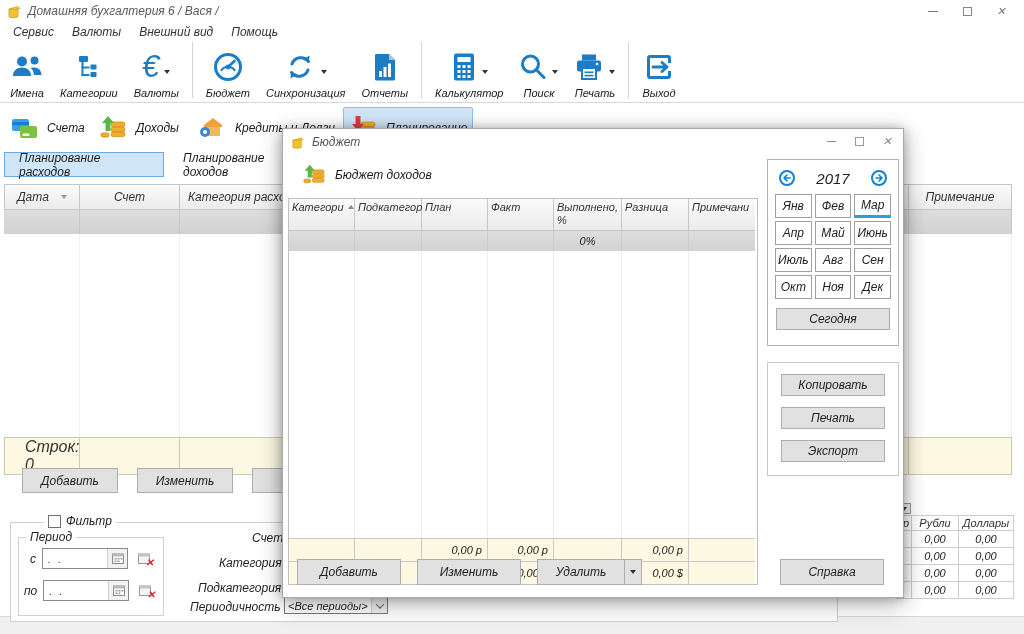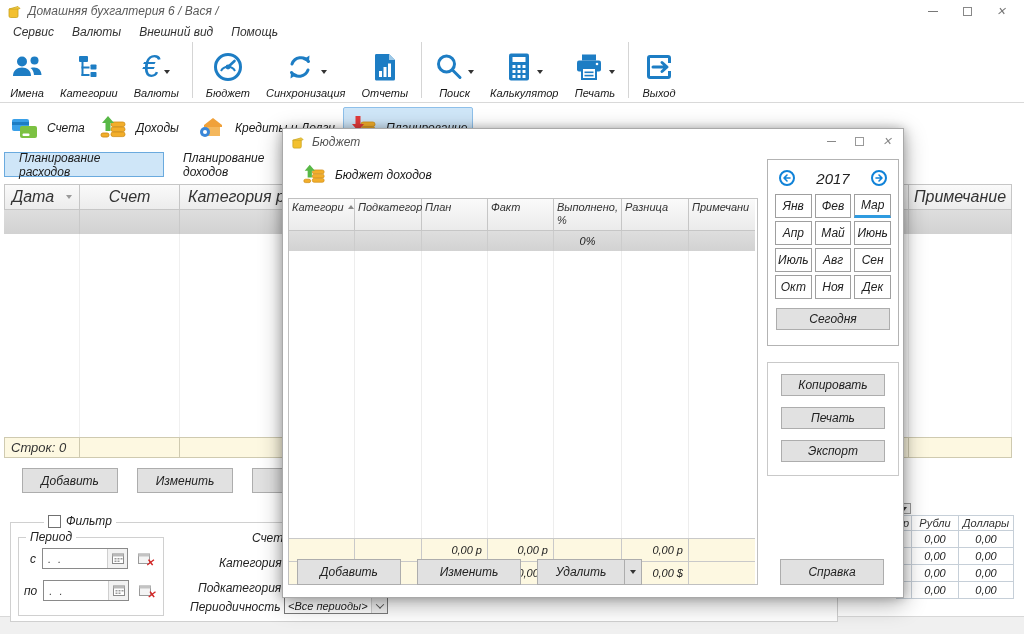--- a/index.html
+++ b/index.html
@@ -39,31 +39,31 @@
 
   
   .tabs { left:4px; top:152px; height:26px; display:flex; gap:4px; }
   .tab { height:25px; display:flex; align-items:center; justify-content:center; font-size:12px; padding:0 14px; border:1px solid transparent; }
   .tab.active { background:#cfe6f8; border:1px solid #6aaade; }
 
   
   .ptable { left:4px; top:184px; width:1008px; }
   .pt-grid { display:grid; grid-template-columns:76px 100px 729px 103px; }
   .pt-head { height:26px; }
-  .pt-head .cell { background:linear-gradient(#fafafa,#ececec); border-top:1px solid #c6c6c6; border-bottom:1px solid #c6c6c6; border-right:1px solid #c6c6c6; font-size:16px; color:#333; display:flex; align-items:center; justify-content:center; position:relative; }
+  .pt-head .cell { background:linear-gradient(#fafafa,#ececec); border-top:1px solid #c6c6c6; border-bottom:1px solid #c6c6c6; border-right:1px solid #c6c6c6; font-size:12px; color:#333; display:flex; align-items:center; justify-content:center; position:relative; }
   .pt-head .cell:first-child { border-left:1px solid #c6c6c6; }
   .pt-head .cell.al { justify-content:flex-start; padding-left:8px; }
   .sort-down { width:0; height:0; border-left:3.5px solid transparent; border-right:3.5px solid transparent; border-top:4px solid #999; margin-left:12px; }
   .sort-up { width:0; height:0; border-left:3.5px solid transparent; border-right:3.5px solid transparent; border-bottom:4px solid #888; margin-left:4px; }
   .pt-grayrow { height:24px; }
   .pt-grayrow .cell { background:linear-gradient(#dedede,#d2d2d2); border-right:1px solid #c9c9c9; }
   .pt-body { height:203px; }
   .pt-body .cell { background:#fff; border-right:1px solid #f0f0f0; }
   .pt-status { height:21px; }
-  .pt-status .cell { background:#fdf8e1; border:1px solid #cfcab0; border-left:none; font-size:13px; color:#333; display:flex; align-items:center; padding-left:6px; }
+  .pt-status .cell { background:#fdf8e1; border:1px solid #cfcab0; border-left:none; font-size:16px; color:#333; display:flex; align-items:center; padding-left:20px; }
   .pt-status .cell:first-child { border-left:1px solid #cfcab0; }
 
   
   .btn { background:#e1e1e1; border:1px solid #adadad; font-size:12px; color:#222; display:flex; align-items:center; justify-content:center; font-family:"Liberation Sans",sans-serif; }
   .groupbox { border:1px solid #d0d0d0; }
   .fieldlabel { font-size:12px; color:#222; }
   .datefield { display:flex; width:86px; height:21px; border:1px solid #8a8a8a; background:#fff; align-items:center; }
   .datefield .val { flex:1; font-size:11px; color:#444; padding-left:5px; letter-spacing:2px; }
   .datefield .calbtn { width:20px; height:19px; background:#f2f2f2; border-left:1px solid #cfcfcf; display:flex; align-items:center; justify-content:center; }
   .clearbtn { width:20px; height:19px; display:flex; align-items:center; justify-content:center; position:relative; }
@@ -242,50 +242,50 @@
       </span>
         </div>
       <span class="tb-lbl">Отчеты</span>
     </div>
 
     <div class="tb-sep"></div>
 
     <div class="tb-item">
       <div class="tb-top">
         <span>
-          <svg width="28" height="28" viewBox="0 0 28 28">
-              <circle cx="11.5" cy="11" r="8" fill="none" stroke="#1d7dc4" stroke-width="3"></circle>
-              <path d="M17.5 17 L25 24.5" stroke="#1d7dc4" stroke-width="3" stroke-linecap="round"></path>
-            </svg>
-        </span>
-        <span class="tb-caret"></span>
-      </div>
-      <span class="tb-lbl">Поиск</span>
-    </div>
-
-    <div class="tb-item">
-      <div class="tb-top">
-        <span>
           <svg width="26" height="30" viewBox="0 0 26 30">
               <rect x="3" y="1.5" width="20" height="27" rx="2" fill="#1d7dc4"></rect>
               <rect x="6.5" y="5" width="13" height="5" fill="#fff"></rect>
               <rect x="6.5" y="13" width="3" height="3" fill="#fff"></rect>
               <rect x="11.5" y="13" width="3" height="3" fill="#fff"></rect>
               <rect x="16.5" y="13" width="3" height="3" fill="#fff"></rect>
               <rect x="6.5" y="18" width="3" height="3" fill="#fff"></rect>
               <rect x="11.5" y="18" width="3" height="3" fill="#fff"></rect>
               <rect x="16.5" y="18" width="3" height="3" fill="#fff"></rect>
               <rect x="6.5" y="23" width="3" height="3" fill="#fff"></rect>
               <rect x="11.5" y="23" width="3" height="3" fill="#fff"></rect>
               <rect x="16.5" y="23" width="3" height="3" fill="#fff"></rect>
             </svg>
         </span>
         <span class="tb-caret"></span>
       </div>
       <span class="tb-lbl">Калькулятор</span>
+    </div>
+
+    <div class="tb-item">
+      <div class="tb-top">
+        <span>
+          <svg width="28" height="28" viewBox="0 0 28 28">
+              <circle cx="11.5" cy="11" r="8" fill="none" stroke="#1d7dc4" stroke-width="3"></circle>
+              <path d="M17.5 17 L25 24.5" stroke="#1d7dc4" stroke-width="3" stroke-linecap="round"></path>
+            </svg>
+        </span>
+        <span class="tb-caret"></span>
+      </div>
+      <span class="tb-lbl">Поиск</span>
     </div>
 
     <div class="tb-item">
       <div class="tb-top">
         <span>
           <svg width="30" height="28" viewBox="0 0 30 28">
               <rect x="8" y="1.5" width="14" height="6" fill="#1d7dc4"></rect>
               <rect x="3" y="7.5" width="24" height="11" rx="2" fill="#1d7dc4"></rect>
               <circle cx="23" cy="11" r="1.3" fill="#fff"></circle>
               <rect x="8" y="15" width="14" height="11" fill="#fff" stroke="#1d7dc4" stroke-width="2"></rect>

